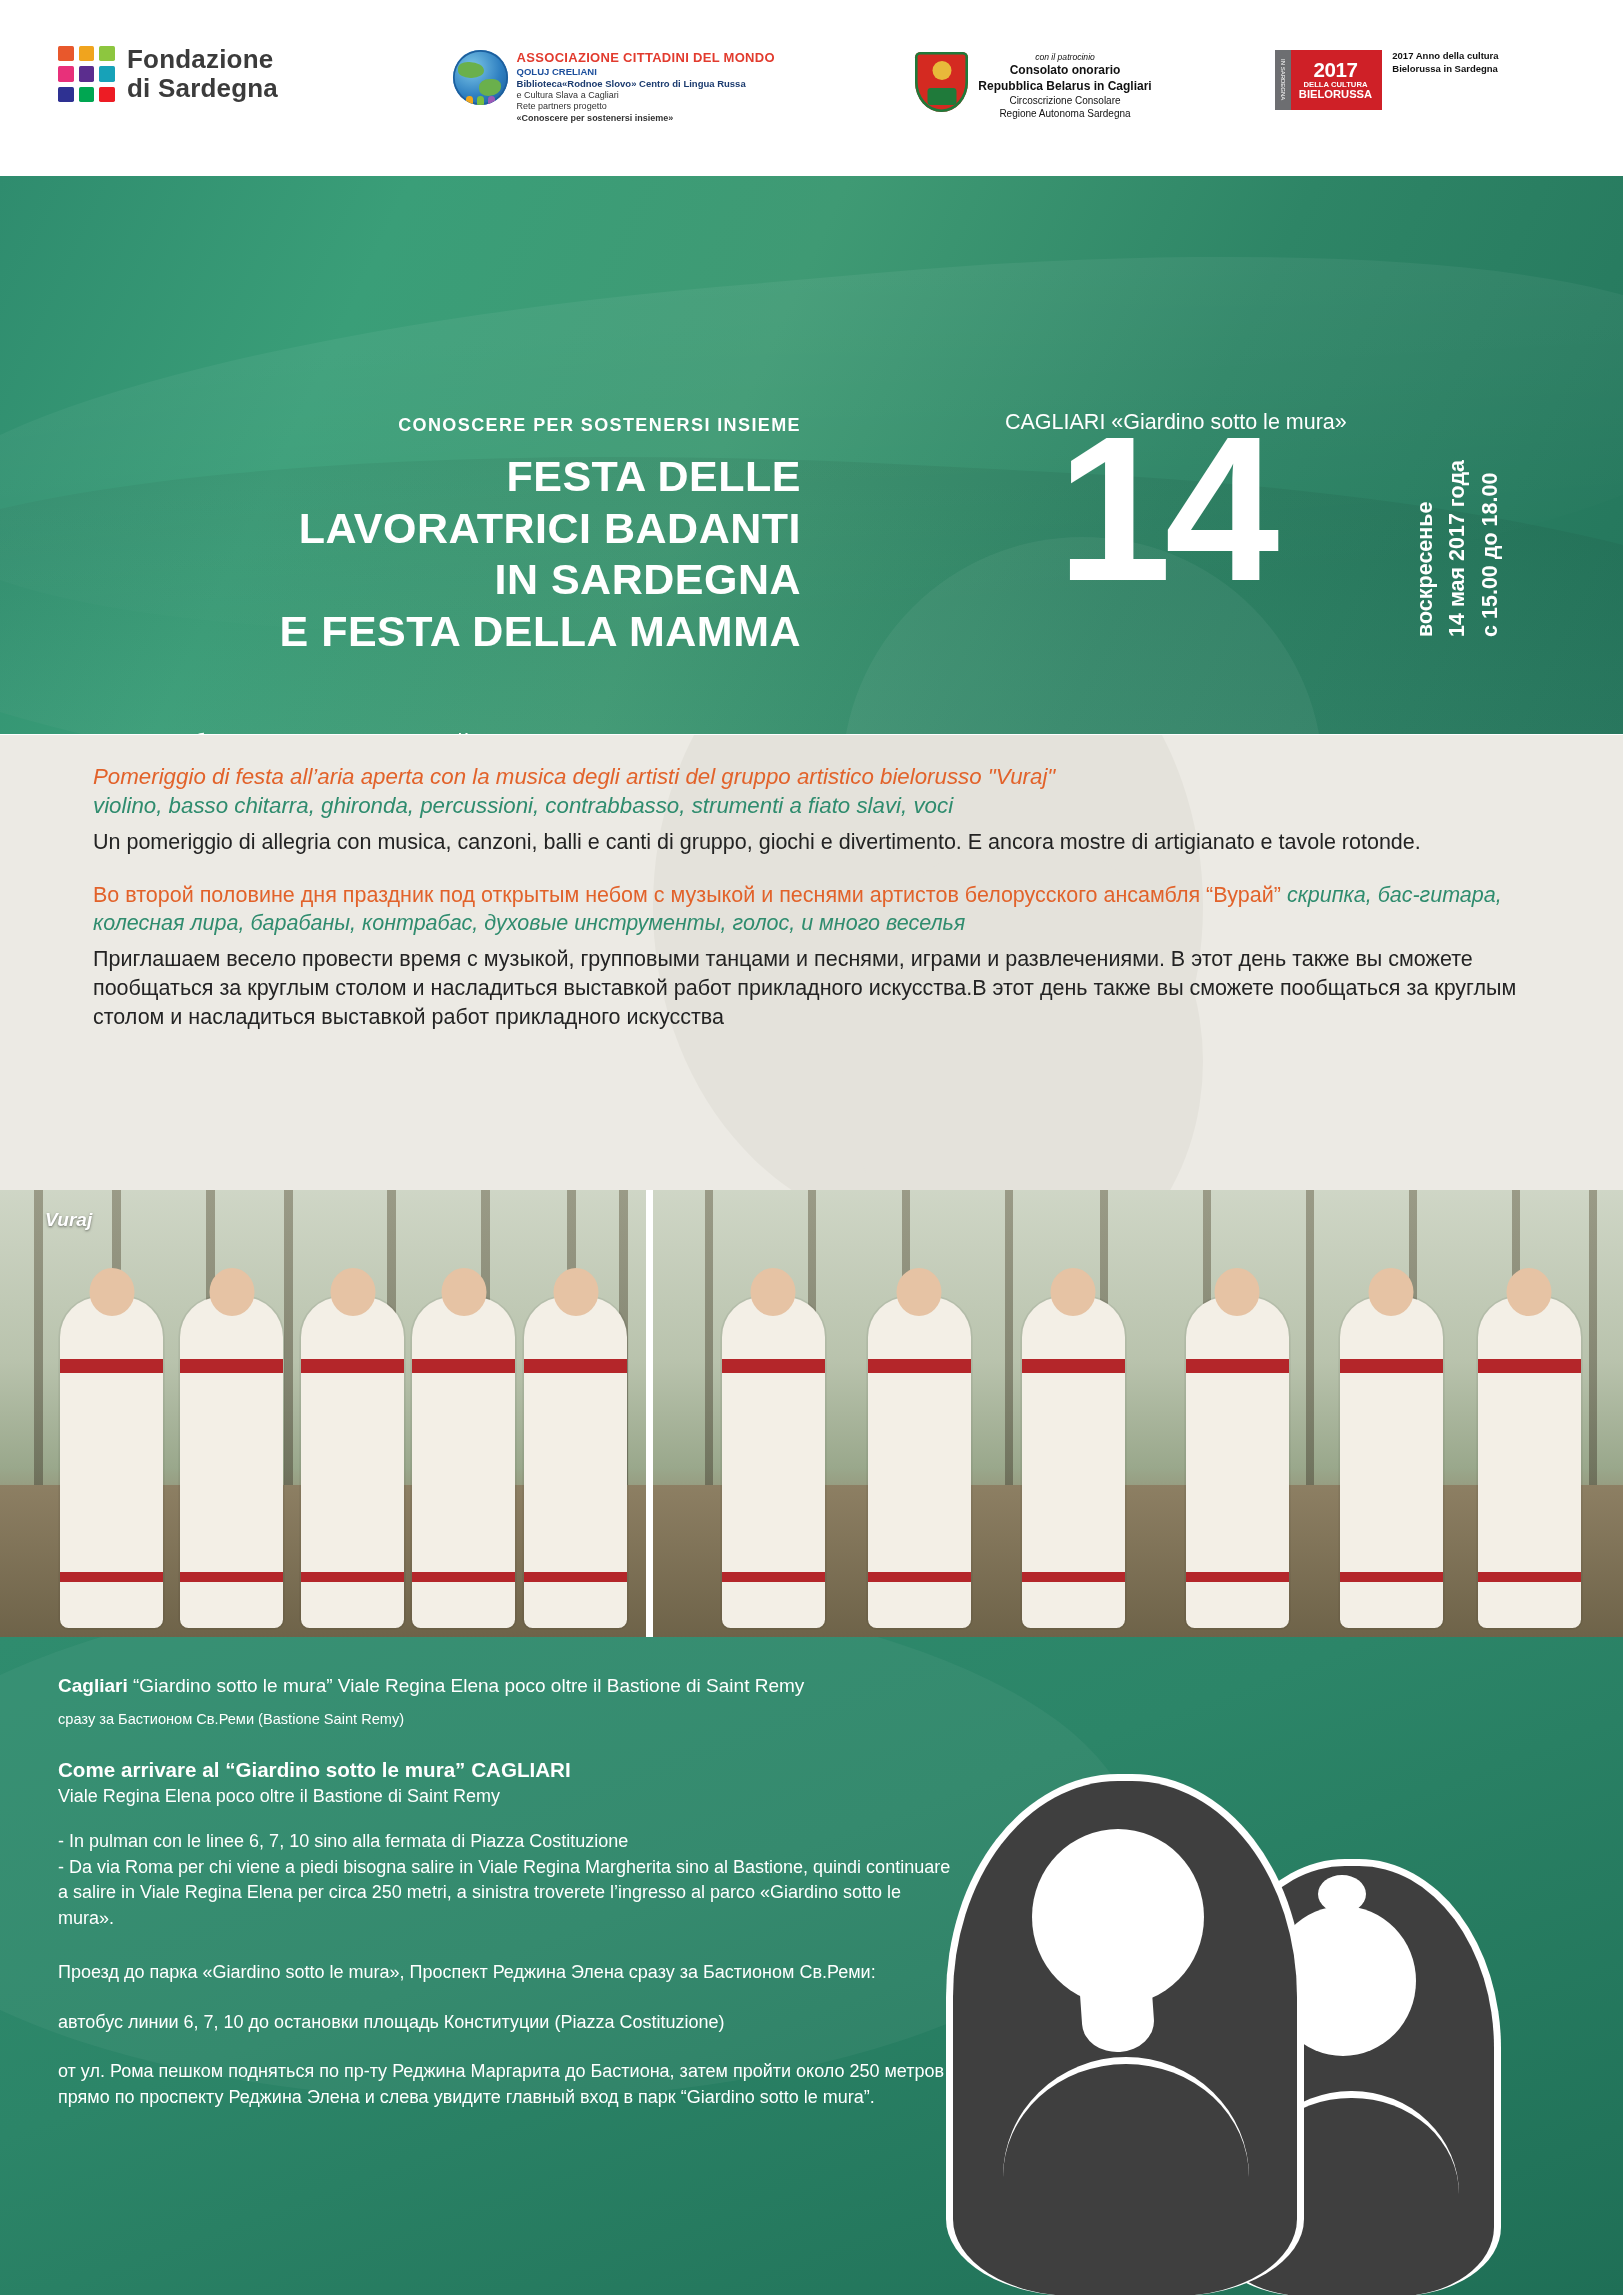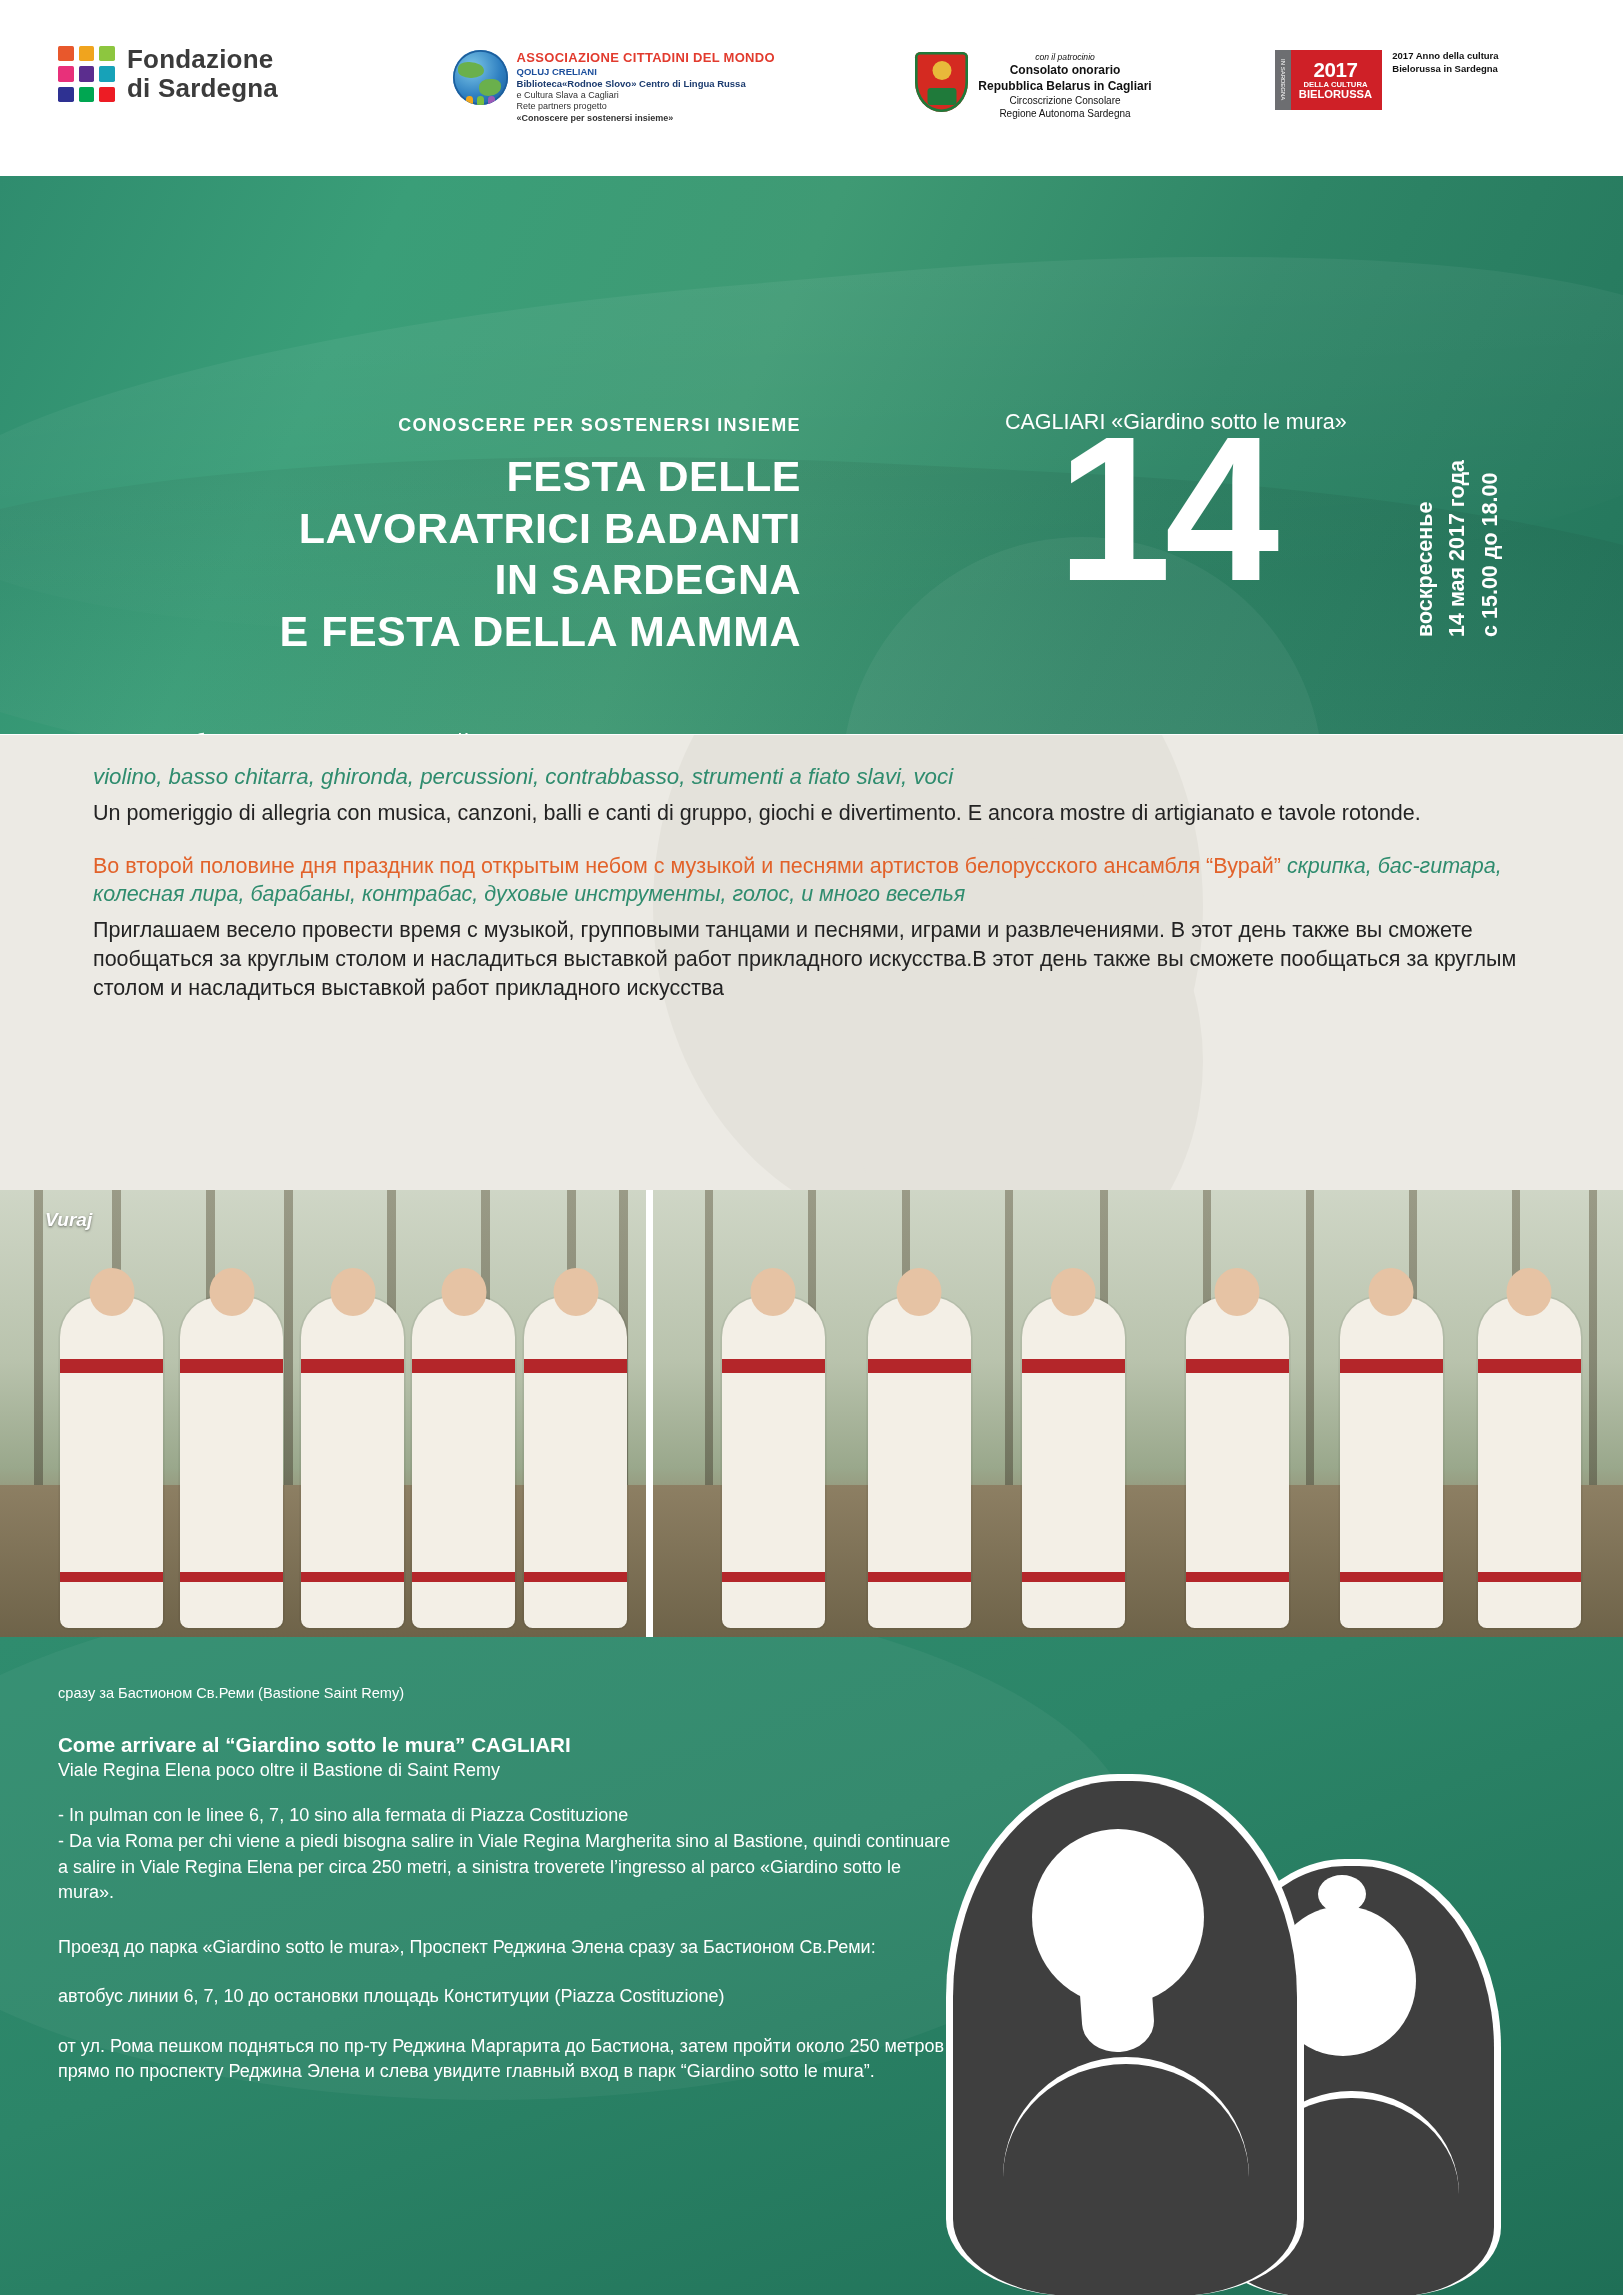--- a/index.html
+++ b/index.html
@@ -407,20 +407,21 @@
   <div class="date-it">
     <div>14 Maggio 2017</div>
 
   </div>
 </div>
 
 <div class="program">
   <div class="ghost"></div>
   <div class="ghost2"></div>
   <div class="prog-inner">
+    <div class="p-it-head">Pomeriggio di festa all’aria aperta con la musica degli artisti del gruppo artistico bielorusso "Vuraj"</div>
     <div class="p-it-sub">violino, basso chitarra, ghironda, percussioni, contrabbasso, strumenti a fiato slavi, voci</div>
     <div class="p-it-body">Un pomeriggio di allegria con musica, canzoni, balli e canti di gruppo, giochi e divertimento. E ancora mostre di artigianato e tavole rotonde.</div>
     <div class="p-ru-head">
       <span> Во второй половине дня праздник под открытым небом  с музыкой и песнями артистов белорусского ансамбля “Вурай”</span><span class="inst">  скрипка, бас-гитара,  колесная лира, барабаны,  контрабас, духовые инструменты,  голос, и много веселья</span>
     </div>
     <div class="p-ru-body">Приглашаем весело провести время с музыкой, групповыми танцами и песнями, играми и развлечениями.  В этот день также вы сможете пообщаться за круглым столом и насладиться выставкой работ прикладного искусства.В этот день также вы сможете пообщаться за круглым столом и насладиться выставкой работ прикладного искусства</div>
   </div>
 </div>
 
 <div class="photos">
@@ -509,20 +510,23 @@
         <div class="trim"></div>
         <div class="trim2"></div>
       </div>
   </div>
 </div>
 
 <div class="info">
   <div class="arc"></div>
 
   <div class="info-inner">
+    <div class="i-line-b">
+      <span>Cagliari</span><span class="norm">  “Giardino sotto le mura” Viale Regina Elena poco oltre il Bastione di Saint Remy</span>
+    </div>
     <div class="i-small">
       <div>сразу за Бастионом Св.Реми (Bastione Saint Remy)</div>
     </div>
 
     <div class="i-head">Come arrivare al “Giardino sotto le mura” CAGLIARI</div>
     <div class="i-sub">Viale Regina Elena poco oltre il Bastione di Saint Remy</div>
     <div class="i-body" style="white-space:pre-line">- In pulman con le linee 6, 7, 10 sino alla fermata di Piazza Costituzione
 - Da via Roma per chi viene a piedi bisogna salire in Viale Regina Margherita sino al Bastione, quindi continuare a salire in Viale Regina Elena per circa 250 metri, a sinistra troverete l’ingresso al parco  «Giardino sotto le mura».</div>
 
     <div class="i-ru-head">Проезд до парка «Giardino sotto le mura», Проспект Реджина Элена сразу за Бастионом Св.Реми:</div>

